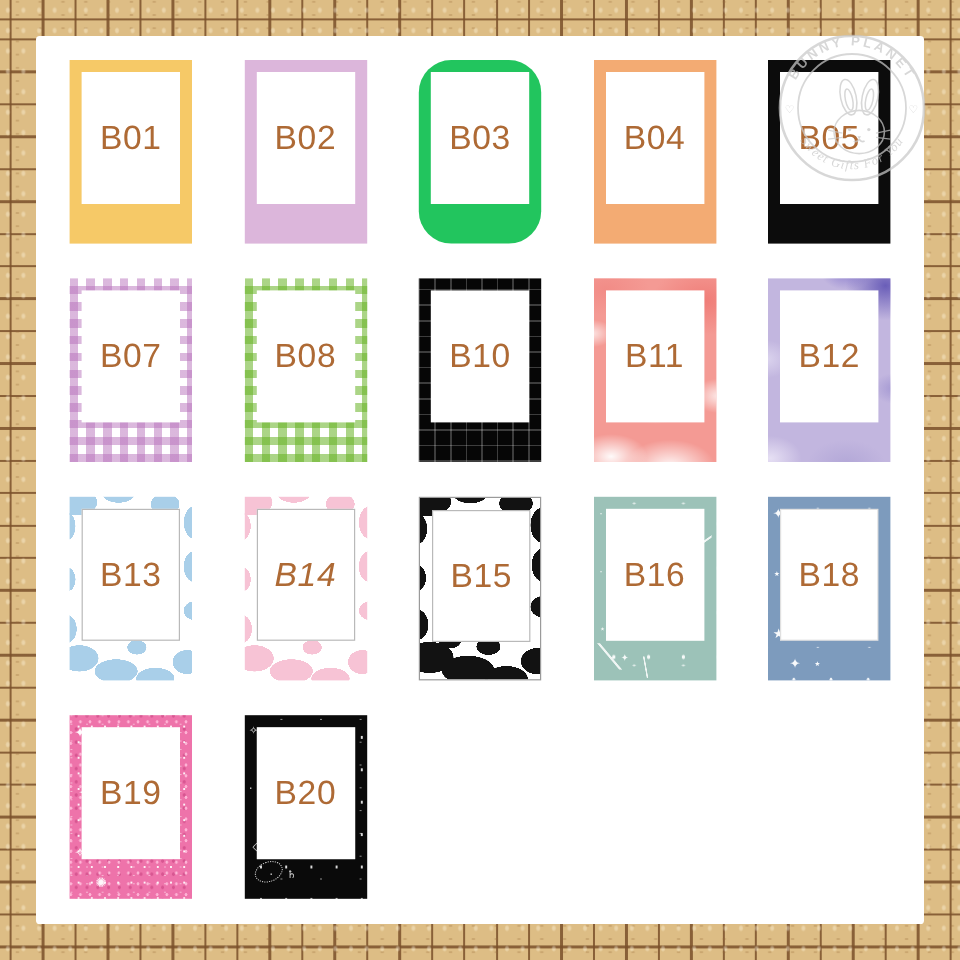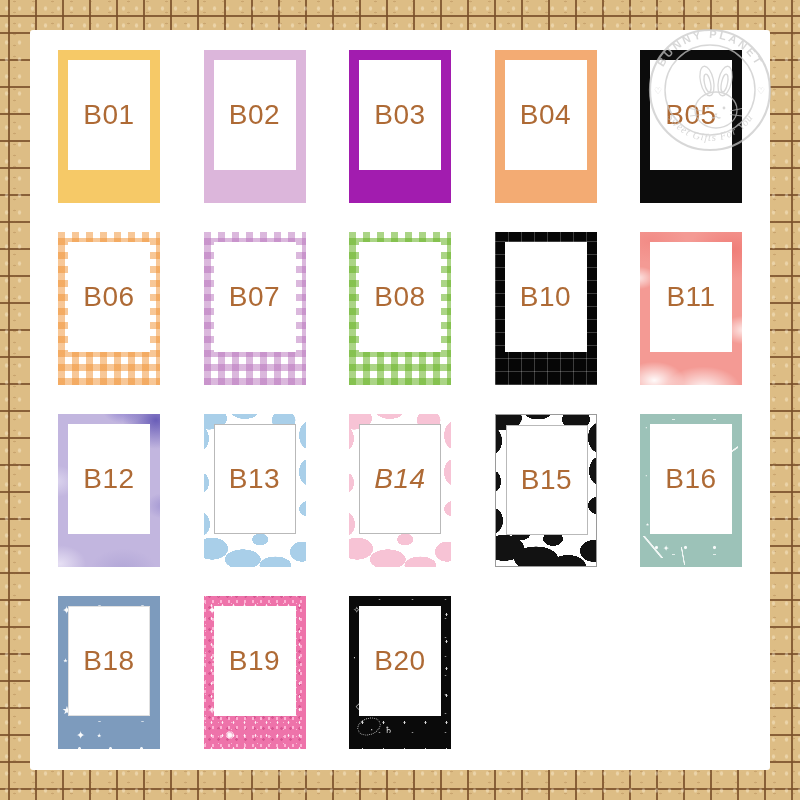--- a/index.html
+++ b/index.html
@@ -32,21 +32,21 @@
   .window{ position:absolute; left:10px; top:10px; width:82px; height:110px;
            background:#fff; z-index:2; display:flex; align-items:center; justify-content:center; }
   .label{ color:var(--label-color,#ae6a35); font-size:28px; letter-spacing:.5px; }
 
   .frame::after{ position:absolute; inset:0; z-index:1; pointer-events:none;
                  white-space:pre; font-family:"DejaVu Sans",sans-serif; }
 
   
   .p-solid-yellow{ background:#f6c967; }
   .p-solid-lilac { background:#dcb6db; }
-  .p-solid-green { background:#a21caf; }
+  .p-solid-green { background:#22c55e;border-radius:27px; }
   .p-solid-peach { background:#f3ab73; }
   .p-solid-black { background:#0c0c0c; }
 
   
   .p-gingham-orange,.p-gingham-purple,.p-gingham-green{ background-color:#fff; }
   .p-gingham-orange{ background-image:
       repeating-linear-gradient(0deg,  rgba(240,144,48,.5) 0 7px, transparent 7px 14px),
       repeating-linear-gradient(90deg, rgba(240,144,48,.5) 0 7px, transparent 7px 14px); }
   .p-gingham-purple{ background-image:
       repeating-linear-gradient(0deg,  rgba(183,113,187,.5) 0 7px, transparent 7px 14px),
@@ -219,25 +219,20 @@
         <div class="frame p-solid-peach">
           <div class="window">
             <span class="label">B04</span>
           </div>
         </div>
         <div class="frame p-solid-black">
           <div class="window">
             <span class="label">B05</span>
           </div>
         </div>
-        <div class="frame p-gingham-orange">
-          <div class="window">
-            <span class="label">B06</span>
-          </div>
-        </div>
         <div class="frame p-gingham-purple">
           <div class="window">
             <span class="label">B07</span>
           </div>
         </div>
         <div class="frame p-gingham-green">
           <div class="window">
             <span class="label">B08</span>
           </div>
         </div>

